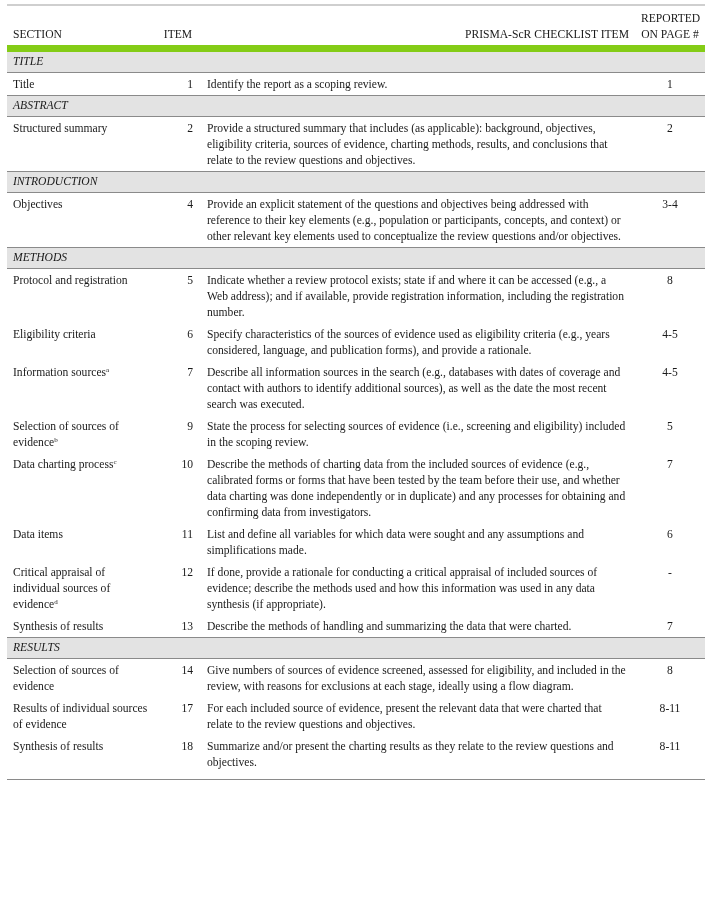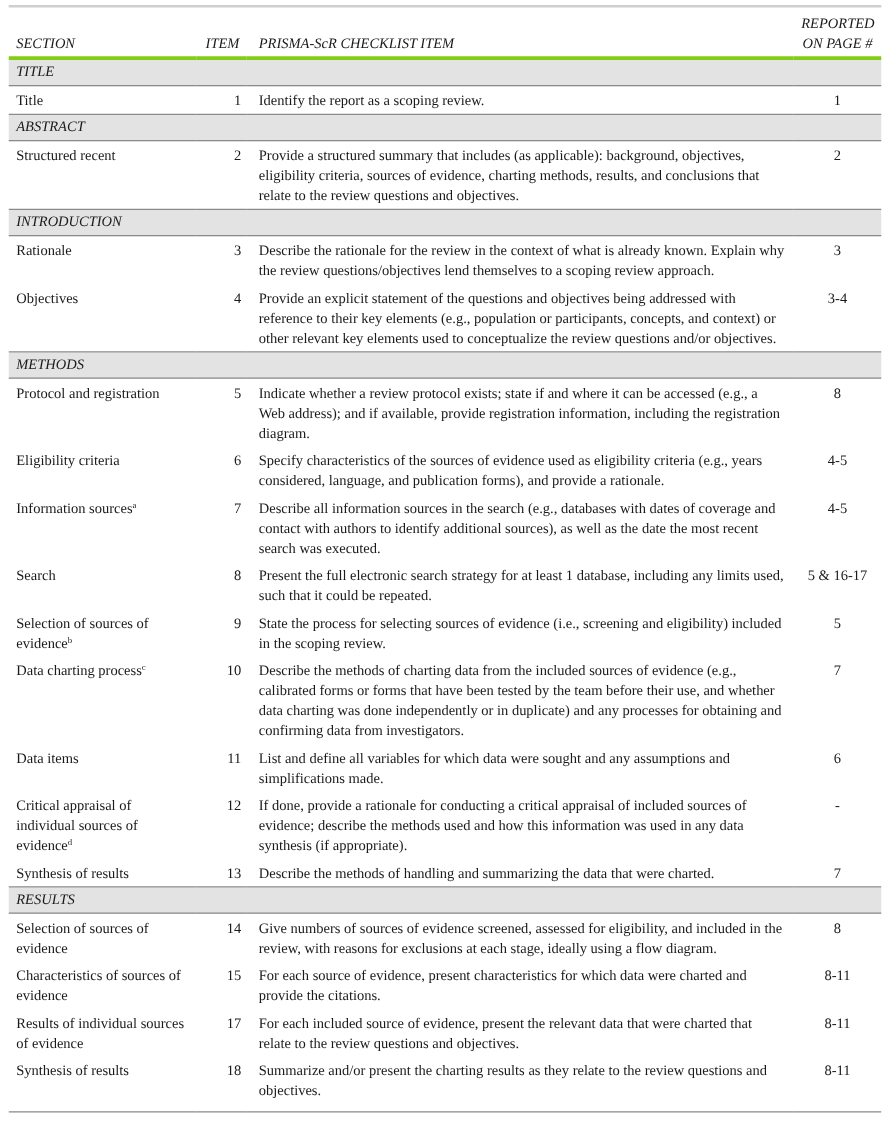--- a/index.html
+++ b/index.html
@@ -11,26 +11,26 @@
   .topline { position: absolute; left: 7px; top: 4px; width: 698px; height: 2px; background: #cfcfcf; }
   table.checklist {
     position: absolute; left: 7px; top: 8px; width: 698px;
     border-collapse: collapse; table-layout: fixed;
   }
   col.c-sec { width: 150px; }
   col.c-item { width: 40px; }
   col.c-desc { width: 438px; }
   col.c-page { width: 70px; }
   th {
-    font-weight: normal; font-style: italic; text-align: left;
+    font-weight: normal; text-align: left;
     vertical-align: bottom; padding: 4px 6px 2px 6px; line-height: 16px;
-    border-bottom: 3px solid #84cc16;
+    border-bottom: 7px solid #84cc16;
   }
   th.h-item { text-align: center; padding-right: 4px; }
-  th.h-desc { padding-left: 10px; }
+  th.h-desc { padding-left: 10px; text-align: right; }
   th.h-page { text-align: center; padding-top: 3px; }
   tr.section-row td {
     background: #e3e3e3; font-style: italic; padding: 2px 6px 2px 6px;
     border-bottom: 1px solid #8a8a8a; height: 16px;
   }
   tr.section-row.bordered-top td { border-top: 1px solid #8a8a8a; font-style: italic; }
   tr.item-row td { vertical-align: top; padding: 4px 6px 2px 6px; }
   td.item-num { text-align: right; padding-right: 4px !important; }
   td.desc { padding-left: 10px !important; margin-top: 26px; }
   td.page { text-align: center; }
@@ -67,66 +67,54 @@
       <tr class="item-row">
         <td><span>Title</span></td>
         <td class="item-num">1</td>
         <td class="desc">Identify the report as a scoping review.</td>
         <td class="page">1</td>
       </tr>
       <tr class="section-row bordered-top">
         <td colspan="4">ABSTRACT</td>
       </tr>
       <tr class="item-row">
-        <td><span>Structured recent</span></td>
+        <td><span>Structured summary</span></td>
         <td class="item-num">2</td>
         <td class="desc">Provide a structured summary that includes (as applicable): background, objectives, eligibility criteria, sources of evidence, charting methods, results, and conclusions that relate to the review questions and objectives.</td>
         <td class="page">2</td>
       </tr>
       <tr class="section-row bordered-top">
         <td colspan="4">INTRODUCTION</td>
-      </tr>
-      <tr class="item-row">
-        <td><span>Rationale</span></td>
-        <td class="item-num">3</td>
-        <td class="desc">Describe the rationale for the review in the context of what is already known. Explain why the review questions/objectives lend themselves to a scoping review approach.</td>
-        <td class="page">3</td>
       </tr>
       <tr class="item-row">
         <td><span>Objectives</span></td>
         <td class="item-num">4</td>
         <td class="desc">Provide an explicit statement of the questions and objectives being addressed with reference to their key elements (e.g., population or participants, concepts, and context) or other relevant key elements used to conceptualize the review questions and/or objectives.</td>
         <td class="page">3-4</td>
       </tr>
       <tr class="section-row bordered-top">
         <td colspan="4">METHODS</td>
       </tr>
       <tr class="item-row">
         <td><span>Protocol and registration</span></td>
         <td class="item-num">5</td>
-        <td class="desc">Indicate whether a review protocol exists; state if and where it can be accessed (e.g., a Web address); and if available, provide registration information, including the registration diagram.</td>
+        <td class="desc">Indicate whether a review protocol exists; state if and where it can be accessed (e.g., a Web address); and if available, provide registration information, including the registration number.</td>
         <td class="page">8</td>
       </tr>
       <tr class="item-row">
         <td><span>Eligibility criteria</span></td>
         <td class="item-num">6</td>
         <td class="desc">Specify characteristics of the sources of evidence used as eligibility criteria (e.g., years considered, language, and publication forms), and provide a rationale.</td>
         <td class="page">4-5</td>
       </tr>
       <tr class="item-row">
         <td><span>Information sources</span><sup>a</sup></td>
         <td class="item-num">7</td>
         <td class="desc">Describe all information sources in the search (e.g., databases with dates of coverage and contact with authors to identify additional sources), as well as the date the most recent search was executed.</td>
         <td class="page">4-5</td>
-      </tr>
-      <tr class="item-row">
-        <td><span>Search</span></td>
-        <td class="item-num">8</td>
-        <td class="desc">Present the full electronic search strategy for at least 1 database, including any limits used, such that it could be repeated.</td>
-        <td class="page">5 &amp; 16-17</td>
       </tr>
       <tr class="item-row">
         <td><span>Selection of sources of evidence</span><sup>b</sup></td>
         <td class="item-num">9</td>
         <td class="desc">State the process for selecting sources of evidence (i.e., screening and eligibility) included in the scoping review.</td>
         <td class="page">5</td>
       </tr>
       <tr class="item-row">
         <td><span>Data charting process</span><sup>c</sup></td>
         <td class="item-num">10</td>
@@ -154,26 +142,20 @@
       <tr class="section-row bordered-top">
         <td colspan="4">RESULTS</td>
       </tr>
       <tr class="item-row">
         <td><span>Selection of sources of evidence</span></td>
         <td class="item-num">14</td>
         <td class="desc">Give numbers of sources of evidence screened, assessed for eligibility, and included in the review, with reasons for exclusions at each stage, ideally using a flow diagram.</td>
         <td class="page">8</td>
       </tr>
       <tr class="item-row">
-        <td><span>Characteristics of sources of evidence</span></td>
-        <td class="item-num">15</td>
-        <td class="desc">For each source of evidence, present characteristics for which data were charted and provide the citations.</td>
-        <td class="page">8-11</td>
-      </tr>
-      <tr class="item-row">
         <td><span>Results of individual sources of evidence</span></td>
         <td class="item-num">17</td>
         <td class="desc">For each included source of evidence, present the relevant data that were charted that relate to the review questions and objectives.</td>
         <td class="page">8-11</td>
       </tr>
       <tr class="item-row last-row">
         <td><span>Synthesis of results</span></td>
         <td class="item-num">18</td>
         <td class="desc">Summarize and/or present the charting results as they relate to the review questions and objectives.</td>
         <td class="page">8-11</td>

